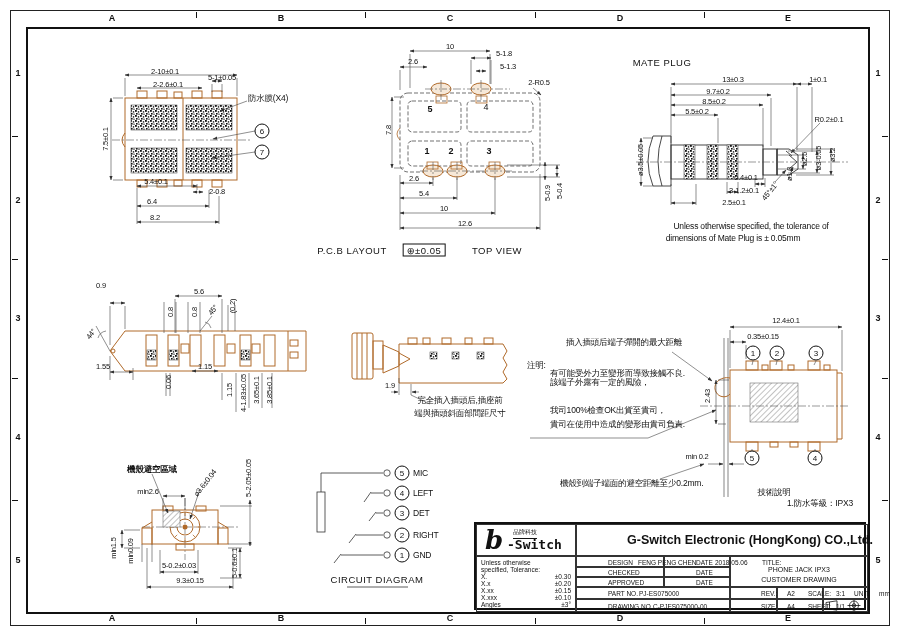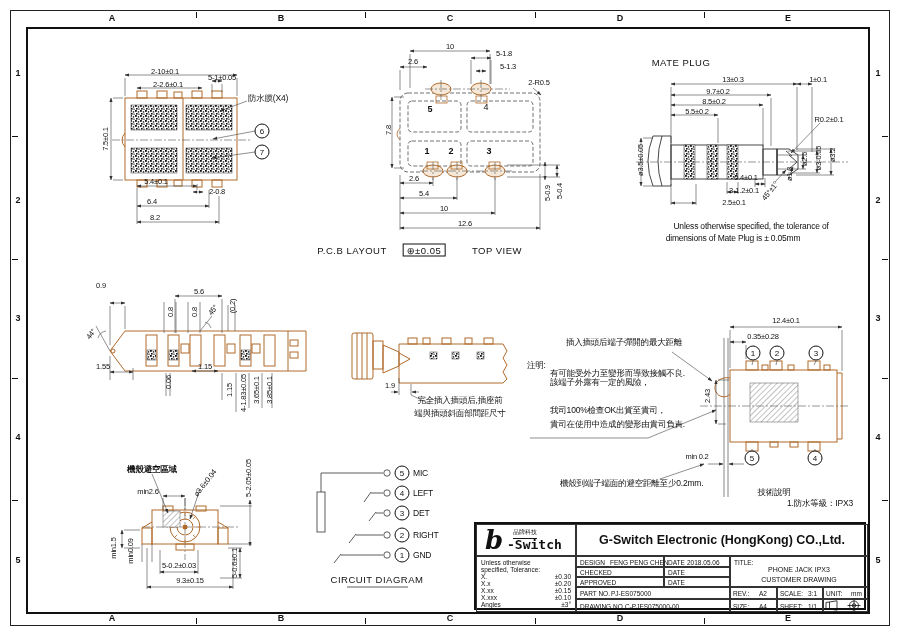--- a/index.html
+++ b/index.html
@@ -20,21 +20,21 @@
   .callout{position:absolute;width:13px;height:13px;border:1px solid #111;border-radius:50%;
            display:flex;align-items:center;justify-content:center;font-size:8px;background:#fff;
            transform:translate(-50%,-50%);z-index:4;}
   .wm{position:absolute;left:228px;top:280px;font-size:57px;font-weight:bold;white-space:nowrap;
       color:rgba(70,70,225,0.5);letter-spacing:2px;z-index:9;font-family:"DejaVu Sans",sans-serif;}
   svg.linework{position:absolute;left:0;top:0;z-index:2;}
   
   #tb{position:absolute;left:474px;top:522px;width:392px;height:88px;border:2px solid #111;
       box-sizing:border-box;z-index:5;background:#fff;font-size:6.5px;}
   .tb-cell{position:absolute;border:1px solid #333;box-sizing:border-box;}
-  .tb-txt{position:absolute;white-space:nowrap;}
+  .tb-txt{position:absolute;white-space:nowrap;padding-left:28px;}
   .company{font-size:12.5px;font-weight:bold;width:100%;text-align:center;top:8px;}
   .logo-b{position:absolute;left:8px;top:0px;font-family:"DejaVu Serif",serif;font-style:italic;
           font-weight:bold;font-size:26px;}
   .logo-cn{position:absolute;left:36px;top:3px;font-size:6px;border-bottom:1px solid #111;padding-bottom:1px;}
   .logo-sw{position:absolute;left:30px;top:12px;font-family:"DejaVu Sans Mono",monospace;font-size:13px;font-weight:bold;}
   .tolrow{position:relative;height:7px;margin:0 4px;}
   .tolrow .k{position:absolute;left:0;}
   .tolrow .v{position:absolute;right:0;}
 </style>
 </head>
@@ -499,21 +499,21 @@
   <span class="lbl" style="left:444px;top:208px">10</span>
   <span class="lbl" style="left:465px;top:223px">12.6</span>
   <span class="lbl rot" style="left:547px;top:193px">5-0.9</span>
   <span class="lbl rot" style="left:559px;top:191px">5-0.4</span>
   <span class="lbl" style="left:430px;top:109px;font-weight:bold;font-size:9px">5</span>
   <span class="lbl" style="left:486px;top:107px;font-we ight:bold;font-size:9px">4</span>
   <span class="lbl" style="left:427px;top:151px;font-weight:bold;font-size:9px">1</span>
   <span class="lbl" style="left:451px;top:151px;font-weight:bold;font-size:9px">2</span>
   <span class="lbl" style="left:489px;top:151px;font-weight:bold;font-size:9px">3</span>
 
-  <span class="lbl cap" style="left:681px;top:62px">MATE PLUG</span>
+  <span class="lbl cap" style="left:662px;top:62px">MATE PLUG</span>
   <span class="lbl" style="left:733px;top:79px">13±0.3</span>
   <span class="lbl" style="left:718px;top:91px">9.7±0.2</span>
   <span class="lbl" style="left:714px;top:101px">8.5±0.2</span>
   <span class="lbl" style="left:697px;top:111px">5.5±0.2</span>
   <span class="lbl" style="left:818px;top:79px">1±0.1</span>
   <span class="lbl" style="left:829px;top:119px">R0.2±0.1</span>
   <span class="lbl rot" style="left:640px;top:160px">ø3.5±0.05</span>
   <span class="lbl rot" style="left:804px;top:159px">ø2.5</span>
   <span class="lbl rot" style="left:818px;top:158px">ø3-0.05</span>
   <span class="lbl rot" style="left:832px;top:155px">ø3.2</span>
@@ -544,21 +544,21 @@
   <span class="lbl cn" style="left:460px;top:401px">完全插入插頭后,插座前</span>
   <span class="lbl cn" style="left:460px;top:414px">端與插頭斜面部間距尺寸</span>
 
   <span class="lbl cn" style="left:624px;top:343px">插入插頭后端子彈開的最大距離</span>
   <span class="lbl cn lbl-l" style="left:527px;top:366px">注明:</span>
   <span class="lbl cn lbl-l" style="left:550px;top:383px">該端子外露有一定的風險，</span>
   <span class="lbl cn lbl-l" style="left:550px;top:374px">有可能受外力至變形而導致接觸不良.</span>
   <span class="lbl cn lbl-l" style="left:550px;top:411px">我司100%檢查OK出貨至貴司，</span>
   <span class="lbl cn lbl-l" style="left:550px;top:425px">貴司在使用中造成的變形由貴司負責.</span>
   <span class="lbl" style="left:786px;top:320px">12.4±0.1</span>
-  <span class="lbl" style="left:763px;top:336px">0.35±0.28</span>
+  <span class="lbl" style="left:763px;top:336px">0.35±0.15</span>
   <span class="lbl rot" style="left:707px;top:396px">2.43</span>
   <span class="lbl" style="left:697px;top:456px">min 0.2</span>
   <span class="lbl cn lbl-l" style="left:560px;top:484px">機殼到端子端面的避空距離至少0.2mm.</span>
   <span class="lbl cn" style="left:774px;top:493px">技術說明</span>
   <span class="lbl cn" style="left:820px;top:504px">1.防水等級：IPX3</span>
   <div class="callout" style="left:753px;top:353px">1</div>
   <div class="callout" style="left:777px;top:353px">2</div>
   <div class="callout" style="left:816px;top:353px">3</div>
   <div class="callout" style="left:752px;top:458px">5</div>
   <div class="callout" style="left:815px;top:458px">4</div>

